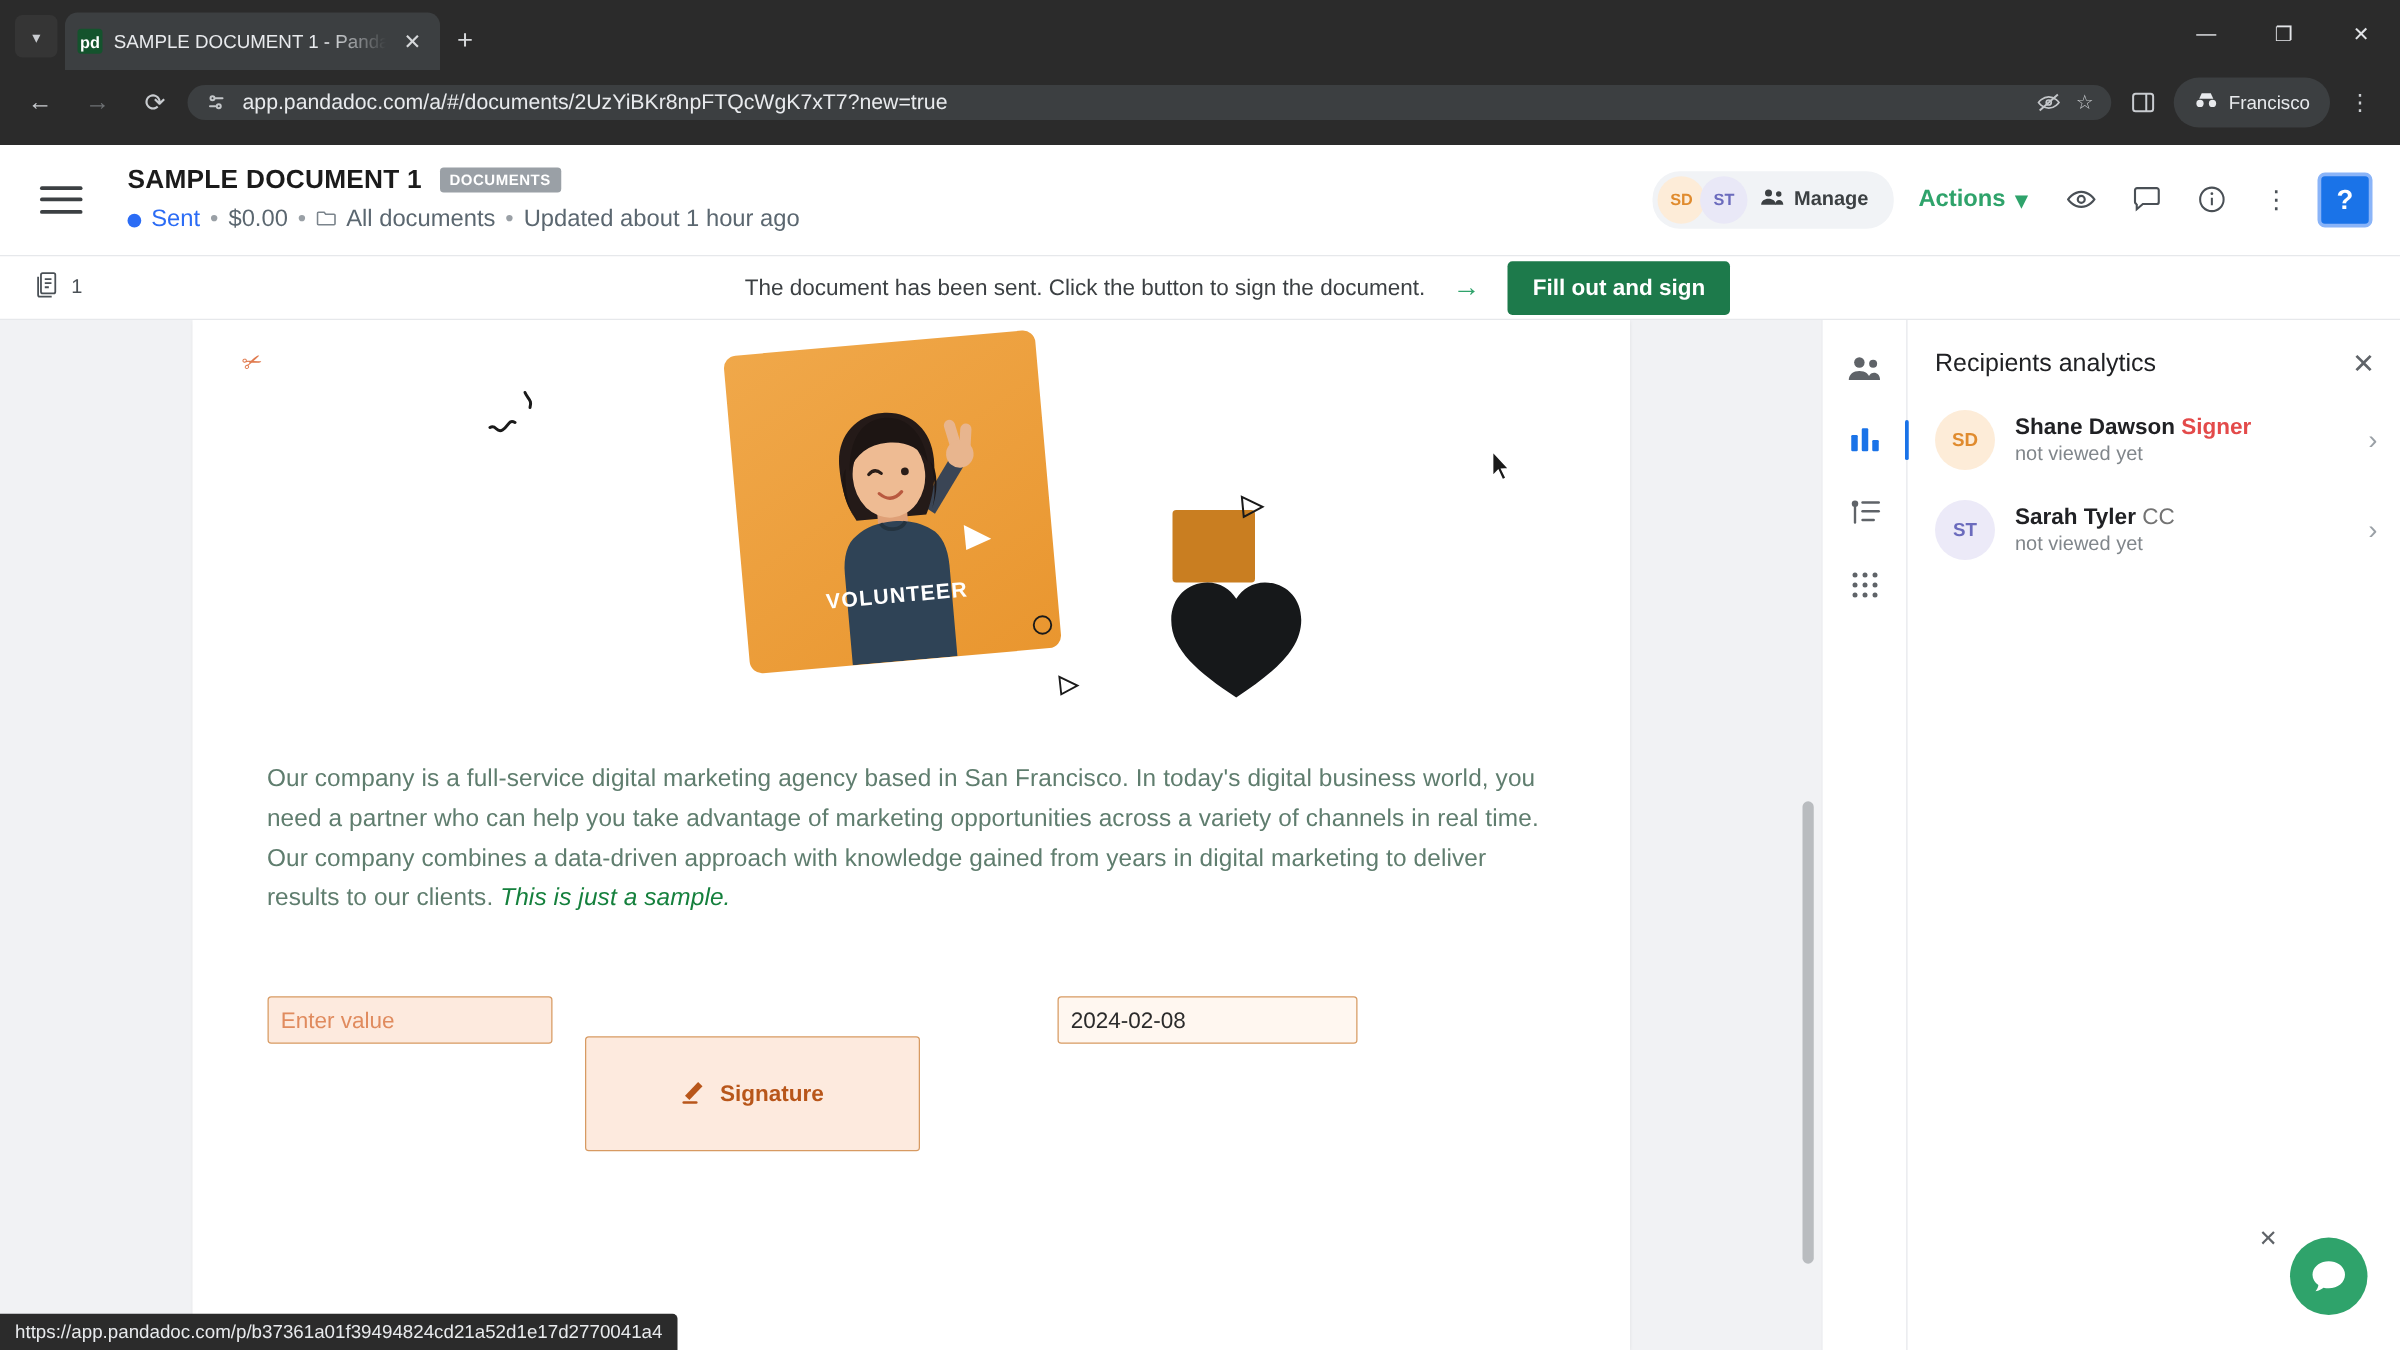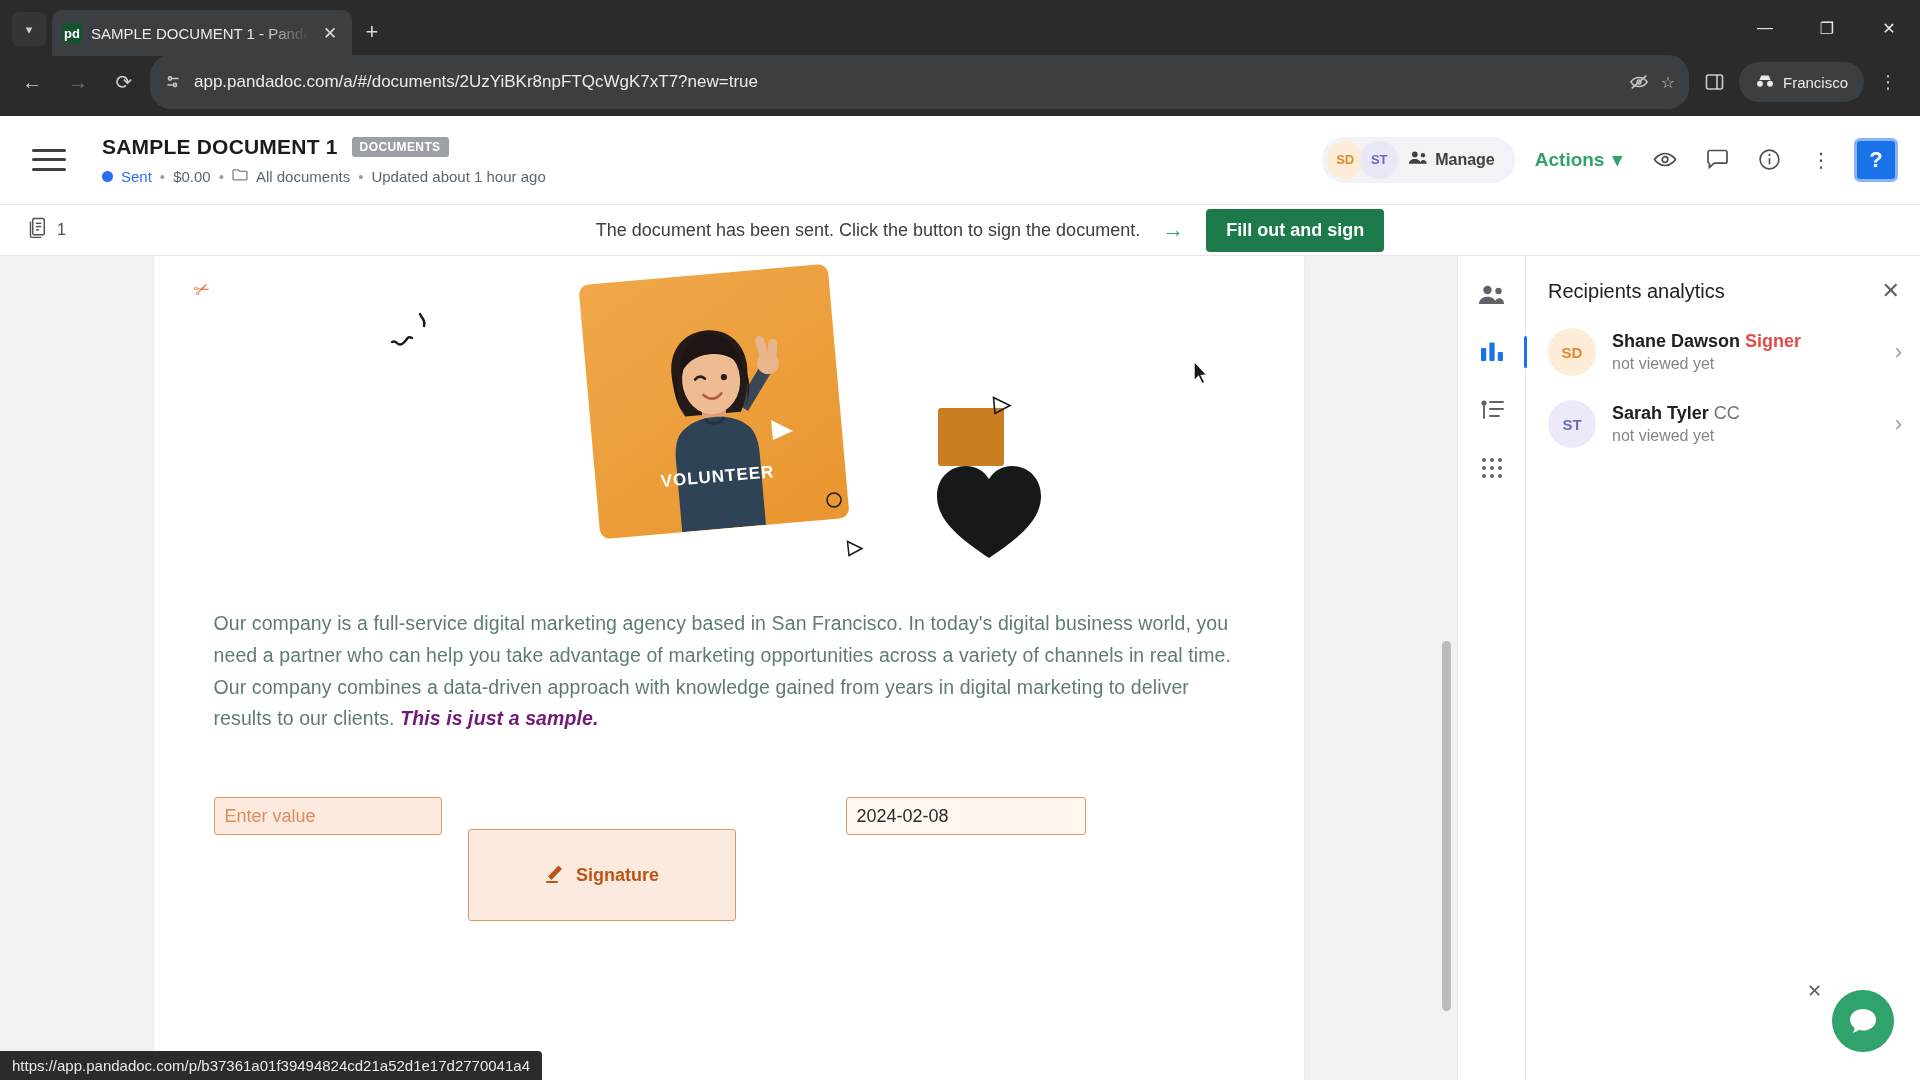--- a/index.html
+++ b/index.html
@@ -37,21 +37,21 @@
             display: flex; align-items: center; justify-content: center; }
   .winbtns { position: absolute; right: 0; top: 0; height: 56px; display: flex; }
   .winbtn { width: 62px; height: 56px; display: flex; align-items: center; justify-content: center;
             color: #e3e5e8; font-size: 16px; }
 
   .omnibox-row { height: 60px; display: flex; align-items: center; gap: 6px; padding: 0 12px 8px 12px; }
   .navbtn { width: 40px; height: 40px; border-radius: 50%; display: flex; align-items: center;
             justify-content: center; color: #c9ccd0; font-size: 20px; flex: 0 0 auto; }
   .navbtn.disabled { color: #6d7073; }
   .omnibox {
-    flex: 1 1 auto; height: 54px; background: #3c3f41; border-radius: 21px;
+    flex: 1 1 auto; height: 28px; background: #3c3f41; border-radius: 21px;
     display: flex; align-items: center; padding: 0 14px; gap: 12px; min-width: 0;
   }
   .omnibox .urltext { color: #e8eaed; font-size: 17px; white-space: nowrap; overflow: hidden; flex: 1 1 auto; }
   .omni-icon { color: #c4c7ca; font-size: 16px; flex: 0 0 auto; display: flex; align-items: center; }
   .chrome-right { display: flex; align-items: center; gap: 4px; flex: 0 0 auto; }
   .cr-btn { width: 40px; height: 40px; display: flex; align-items: center; justify-content: center;
             color: #c9ccd0; font-size: 18px; border-radius: 50%; }
   .incognito-pill {
     height: 40px; border-radius: 20px; background: #3c3f41; display: flex; align-items: center;
     gap: 8px; padding: 0 16px; color: #e8eaed; font-size: 15px;
@@ -66,21 +66,21 @@
                justify-content: space-between; padding: 2px 0; flex: 0 0 auto; margin-left: 10px;}
   .hamburger span { display: block; height: 3px; background: #3c4043; border-radius: 2px; }
   .doc-title-block { flex: 1 1 auto; min-width: 0; padding-left: 18px; }
   .doc-title-row { display: flex; align-items: center; gap: 14px; }
   .doc-title { font-size: 21px; font-weight: bold; color: #1b1b1b; letter-spacing: .2px; }
   .doc-badge {
     background: #9aa0a6; color: #fff; font-size: 12px; font-weight: bold;
     padding: 3px 8px; border-radius: 3px; letter-spacing: .4px;
   }
   .doc-sub { display: flex; align-items: center; gap: 8px; margin-top: 9px;
-             font-size: 15px; color: #5b6770; text-align: right; }
+             font-size: 19px; color: #5b6770; text-align: right; }
   .dot-blue { width: 11px; height: 11px; border-radius: 50%; background: #2b6cf5; display: inline-block; }
   .sub-sent { color: #2b6cf5; }
   .sep { color: #9aa0a6; }
   .folder-ico { font-size: 14px; color: #7b848c; }
 
   .header-right { display: flex; align-items: center; gap: 6px; flex: 0 0 auto; }
   .avatar-group { display: flex; align-items: center; background: #f1f3f6; border-radius: 22px; padding: 4px 10px 4px 4px; gap: 2px; }
   .avatar { width: 38px; height: 38px; border-radius: 50%; display: flex; align-items: center;
             justify-content: center; font-size: 13px; font-weight: bold; }
   .avatar.sd { background: #fdecd8; color: #e08b2e; }
@@ -132,21 +132,21 @@
   .deco { position: absolute; color: #1a1a1a; }
   .deco.heart { width: 120px; height: 110px; right: 255px; bottom: 22px; }
   .deco.sq { width: 66px; height: 58px; background: #c97e21; right: 300px; bottom: 120px; border-radius: 3px; }
   .deco.tri-w { position: absolute; }
   .squiggle { position: absolute; left: 232px; top: 52px; }
 
   .body-copy {
     margin: 22px 60px 0 60px; font-size: 19.5px; line-height: 1.63; color: #5f7d6e;
     letter-spacing: .1px;
   }
-  .body-copy b { color: #701a75; font-weight: bold; font-style: italic; }
+  .body-copy b { color: #15803d; font-weight: normal; font-style: italic; }
 
   .fields { position: relative; margin: 62px 60px 0 60px; height: 180px; }
   .fld {
     position: absolute; background: #fdeade; border: 1px solid #d79a62; border-radius: 3px;
     display: flex; align-items: center;
   }
   .fld-value { width: 228px; height: 38px; left: 0; top: 0; padding: 0 10px;
                color: #e08b5e; font-size: 18px; }
   .fld-date { width: 240px; height: 38px; left: 632px; top: 0; padding: 0 10px;
               background: #fff7f0; color: #2b2b2b; font-size: 18px; }

